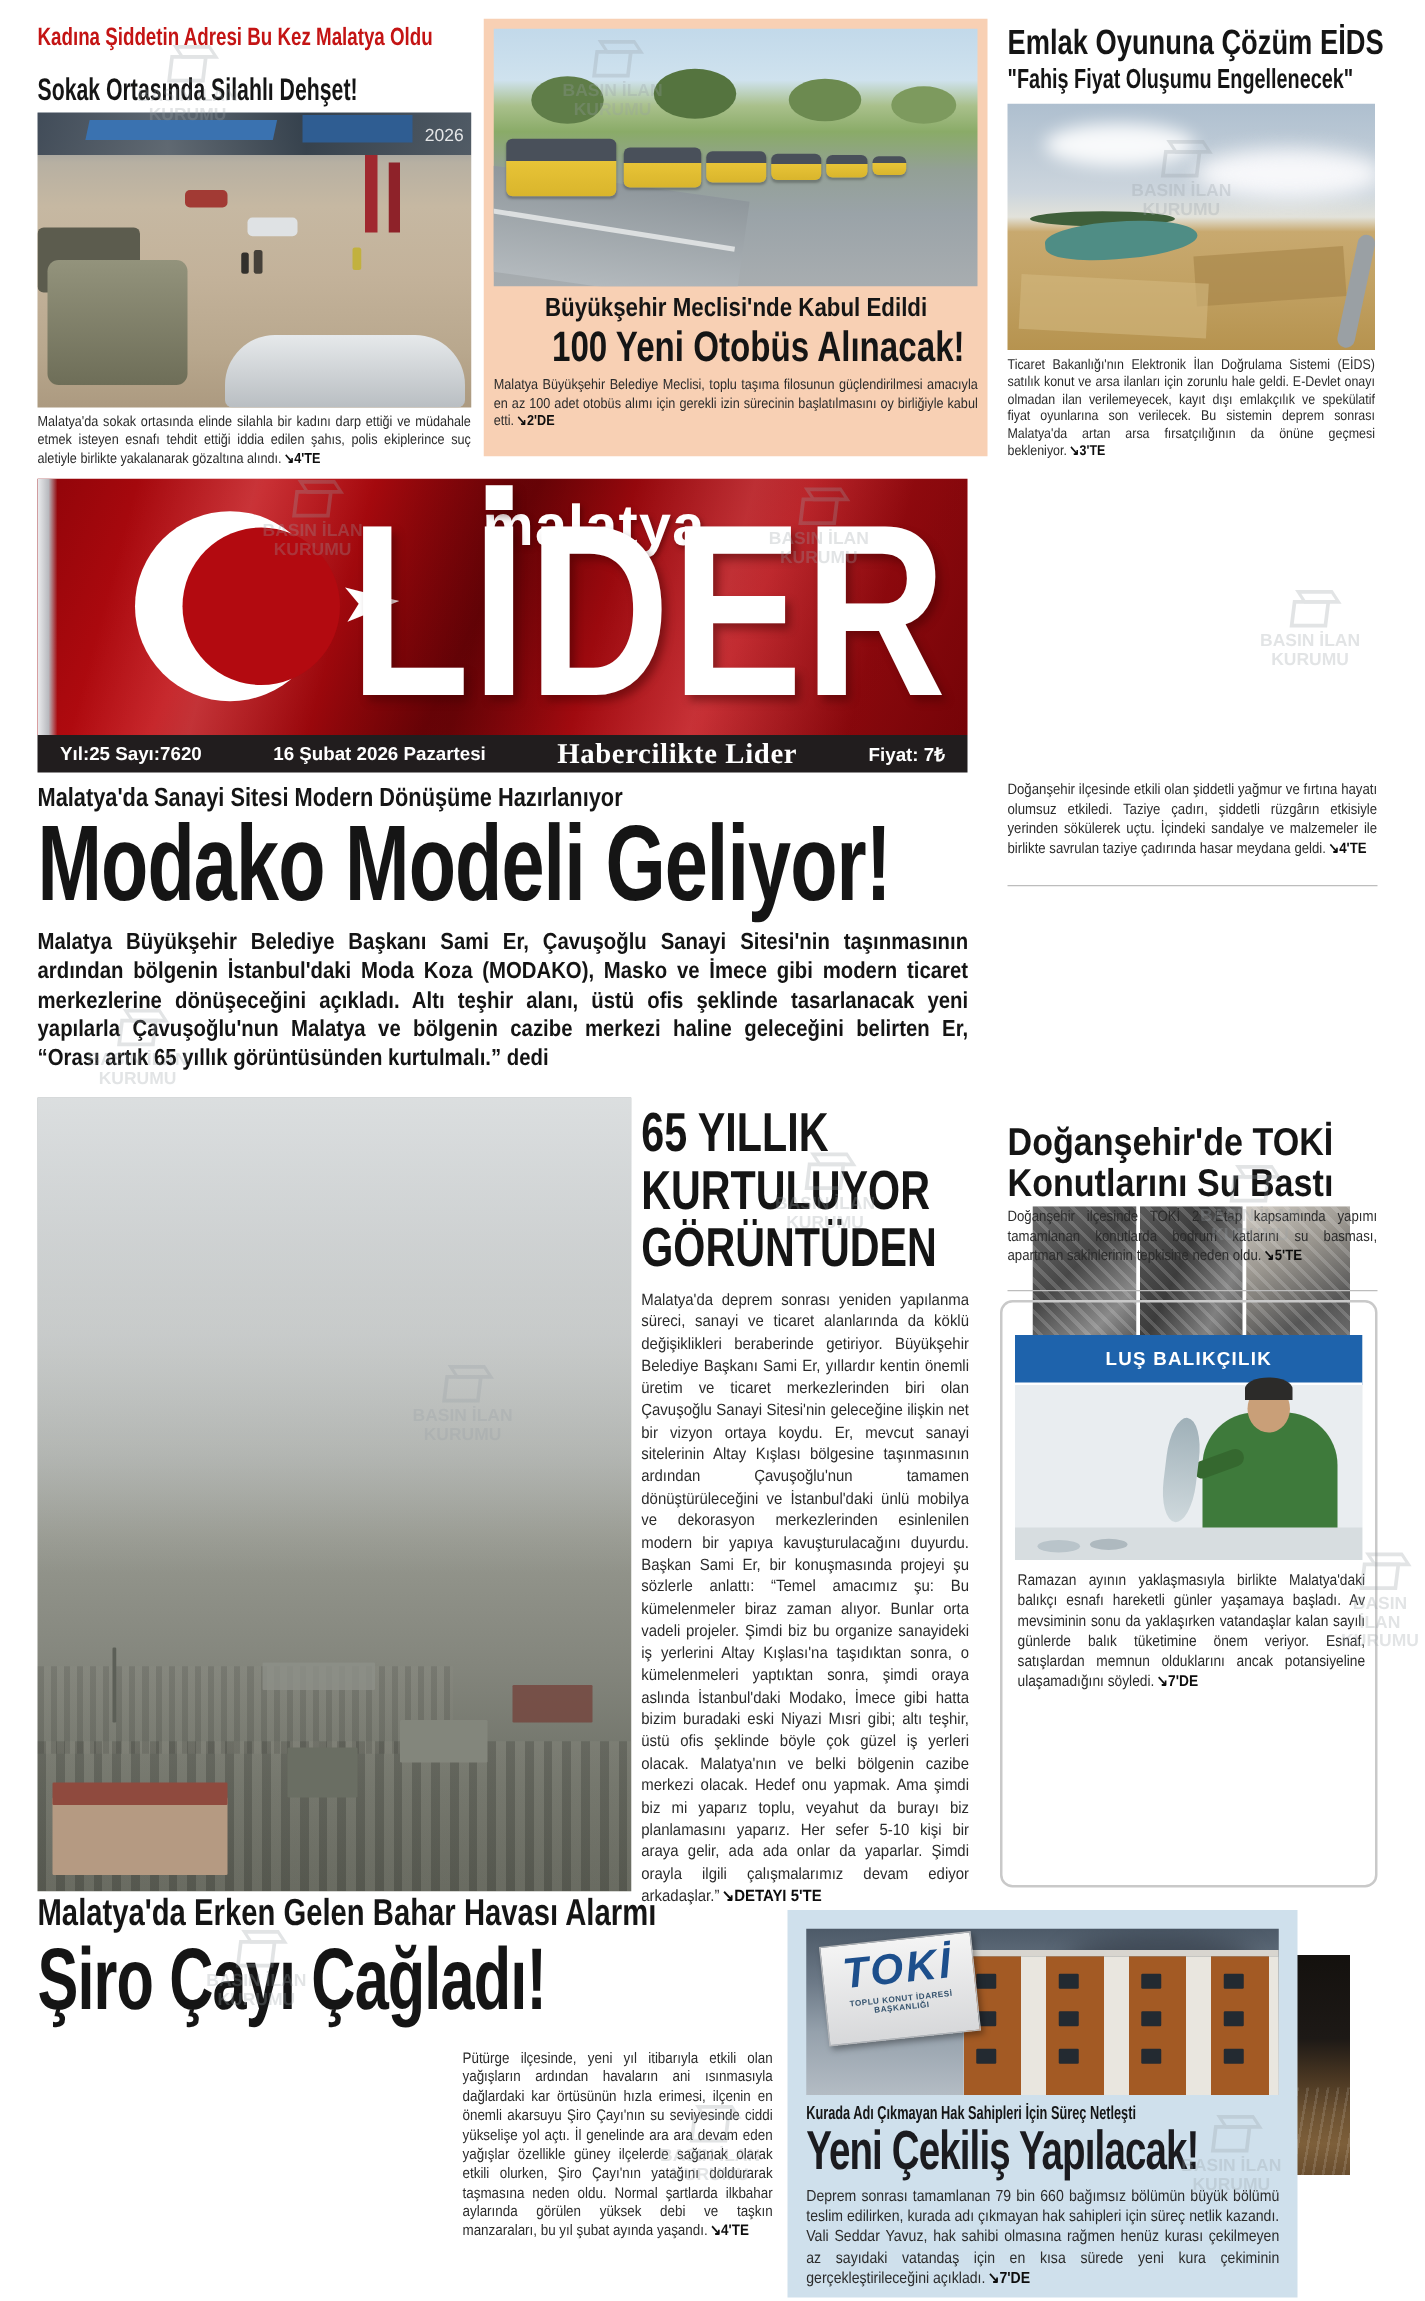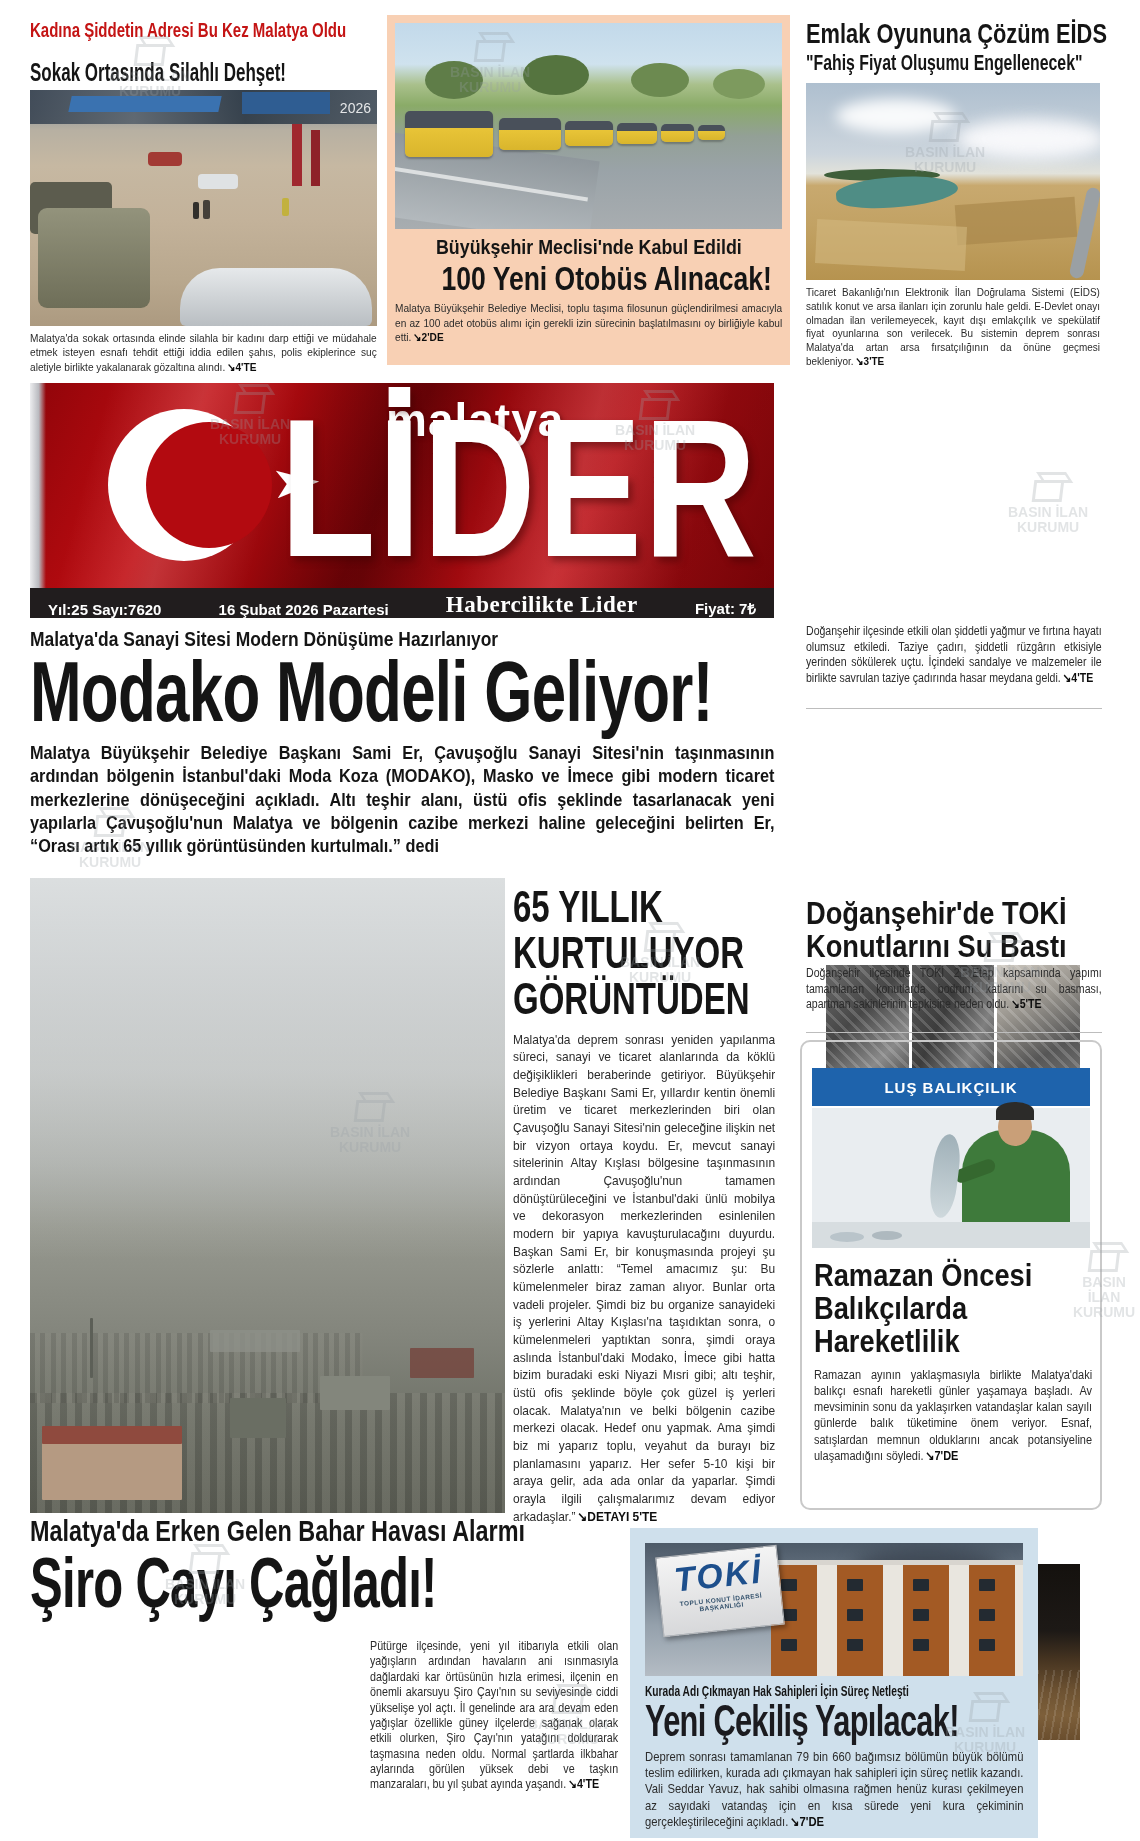--- a/index.html
+++ b/index.html
@@ -28,21 +28,21 @@
   .ph-bus{width:387px;height:206px;background:linear-gradient(180deg,#c2d9ea 0%,#cfe2ee 20%,#a9c08b 30%,#8aab68 40%,#93a096 55%,#9aa3a8 72%,#a8adb0 100%)}
   .bus{position:absolute;border-radius:5px;background:linear-gradient(180deg,#49505a 0%,#49505a 38%,#e8c437 38%,#d9b52c 100%);box-shadow:0 2px 2px rgba(0,0,0,.25)}
   
   .ph-air{width:294px;height:197px;background:linear-gradient(180deg,#aebfcf 0%,#ccd5dd 36%,#e2e2da 46%,#c8a96f 52%,#c2a264 72%,#b6934f 100%)}
   
   #masthead{position:absolute;left:30px;top:383px;width:744px;height:235px}
   #band{position:relative;width:100%;height:205px;overflow:hidden;background:linear-gradient(115deg,#8f0409 0%,#c00d12 22%,#7c0307 48%,#c01016 74%,#8f0409 100%)}
   .fold{position:absolute;inset:0;background:linear-gradient(105deg,rgba(255,255,255,0) 10%,rgba(255,255,255,.16) 22%,rgba(255,255,255,0) 34%,rgba(0,0,0,.22) 48%,rgba(255,255,255,0) 60%,rgba(255,255,255,.14) 72%,rgba(0,0,0,.18) 88%)}
   .m-city{position:absolute;left:356px;top:10px;font-size:46px;font-weight:700;color:#fff;letter-spacing:1px;text-shadow:2px 2px 4px rgba(70,0,0,.5)}
   .m-lider{position:absolute;left:250px;top:16px;font-size:196px;font-weight:700;color:#fff;line-height:.92;letter-spacing:2px;transform:scaleX(.8);transform-origin:0 0;text-shadow:5px 5px 8px rgba(60,0,0,.45)}
-  #strip{width:100%;height:30px;background:var(--strip-black);color:#fff;display:flex;align-items:flex-end;justify-content:space-between;padding:0 18px;font-weight:700;font-size:15px}
+  #strip{width:100%;height:30px;background:var(--strip-black);color:#fff;display:flex;align-items:center;justify-content:space-between;padding:0 18px;font-weight:700;font-size:15px}
   #strip .slogan{font-family:"Liberation Serif", serif;font-size:23px;letter-spacing:.5px}
   
   .ph-city{width:475px;height:635px;background:linear-gradient(180deg,#a9aeb0 0%,#b3b6b4 30%,#a5a8a3 45%,#96988f 55%,#83857c 72%,#6f7268 86%,#5f6258 100%)}
   .ph-city .haze{position:absolute;inset:0;background:linear-gradient(180deg,rgba(222,225,226,.95) 0%,rgba(222,225,226,.35) 38%,rgba(222,225,226,0) 60%)}
   .bldg{position:absolute;border-radius:1px}
   .rooftex{position:absolute;left:0;right:0;opacity:.45;background:repeating-linear-gradient(90deg,rgba(55,55,50,.55) 0 7px,rgba(150,148,138,.4) 7px 15px)}
   
   .ph-tent{width:254px;height:213px;display:flex;gap:3px;background:#fff}
   .ph-tent .pan{flex:1;position:relative;background:linear-gradient(135deg,#6a6a6a 0%,#474747 28%,#8a8a8a 50%,#3f3f3f 72%,#787878 100%)}
   .ph-tent .pan::after{content:"";position:absolute;inset:0;background:repeating-linear-gradient(45deg,rgba(255,255,255,.16) 0 3px,rgba(0,0,0,0) 3px 9px)}
@@ -190,25 +190,20 @@
     <div class="photo ph-fish" style="margin:26px auto 0">
       <div class="abs" style="left:0;top:0;width:100%;height:40px;background:var(--sign-blue);border-bottom:2px solid #fff;color:#fff;font-weight:700;font-size:15px;letter-spacing:1px;display:flex;align-items:center;justify-content:center">LUŞ BALIKÇILIK</div>
       <div class="abs" style="left:150px;top:62px;width:108px;height:118px;background:#3e7a3b;border-radius:42px 42px 0 0"></div>
       <div class="abs" style="left:186px;top:40px;width:34px;height:38px;background:#c99f78;border-radius:50%"></div>
       <div class="abs" style="left:184px;top:34px;width:38px;height:18px;background:#2c2b29;border-radius:50% 50% 0 0"></div>
       <div class="abs" style="left:142px;top:96px;width:42px;height:14px;background:#35682f;border-radius:7px;transform:rotate(-20deg)"></div>
       <div class="abs" style="left:120px;top:66px;width:26px;height:84px;background:linear-gradient(180deg,#9fb0b8,#cfd9dd);border-radius:50%/38%;transform:rotate(7deg)"></div>
       <div class="abs" style="left:0;bottom:0;width:100%;height:26px;background:#d7dde0"></div>
       <div class="abs" style="left:18px;bottom:6px;width:34px;height:10px;background:#b9c4ca;border-radius:50%"></div>
       <div class="abs" style="left:60px;bottom:8px;width:30px;height:9px;background:#aeb9bf;border-radius:50%"></div>
-    </div>
-    <div class="hl" style="font-size:31px;line-height:1.06;margin:12px 0 0 12px">
-      <div><span class="cx" style="transform:scaleX(.88)">Ramazan Öncesi</span></div>
-      <div><span class="cx" style="transform:scaleX(.88)">Balıkçılarda</span></div>
-      <div><span class="cx" style="transform:scaleX(.88)">Hareketlilik</span></div>
     </div>
     <div class="body sq" style="margin:8px 0 0 12px;width:316px;transform:scaleX(.88);font-size:12.5px;line-height:1.3"><span>Ramazan ayının yaklaşmasıyla birlikte Malatya'daki balıkçı esnafı hareketli günler yaşamaya başladı. Av mevsiminin sonu da yaklaşırken vatandaşlar kalan sayılı günlerde balık tüketimine önem veriyor. Esnaf, satışlardan memnun olduklarını ancak potansiyeline ulaşamadığını söyledi.</span><b class="pref">↘7'DE</b></div>
   </div>
 
   <div class="art" style="left:30px;top:1516px;width:600px">
     <div class="hl" style="font-size:30px"><span class="cx" style="transform:scaleX(.78)">Malatya'da Erken Gelen Bahar Havası Alarmı</span></div>
     <div class="hl" style="font-size:70px;line-height:.95;margin-top:3px;letter-spacing:-1px"><span class="cx" style="transform:scaleX(.7)">Şiro Çayı Çağladı!</span></div>
   </div>
 
   <div class="art body sq" style="left:370px;top:1639px;width:282px;transform:scaleX(.88);font-size:12.2px;line-height:1.26"><span>Pütürge ilçesinde, yeni yıl itibarıyla etkili olan yağışların ardından havaların ani ısınmasıyla dağlardaki kar örtüsünün hızla erimesi, ilçenin en önemli akarsuyu Şiro Çayı'nın su seviyesinde ciddi yükselişe yol açtı. İl genelinde ara ara devam eden yağışlar özellikle güney ilçelerde sağanak olarak etkili olurken, Şiro Çayı'nın yatağını doldurarak taşmasına neden oldu. Normal şartlarda ilkbahar aylarında görülen yüksek debi ve taşkın manzaraları, bu yıl şubat ayında yaşandı.</span><b class="pref">↘4'TE</b></div>

